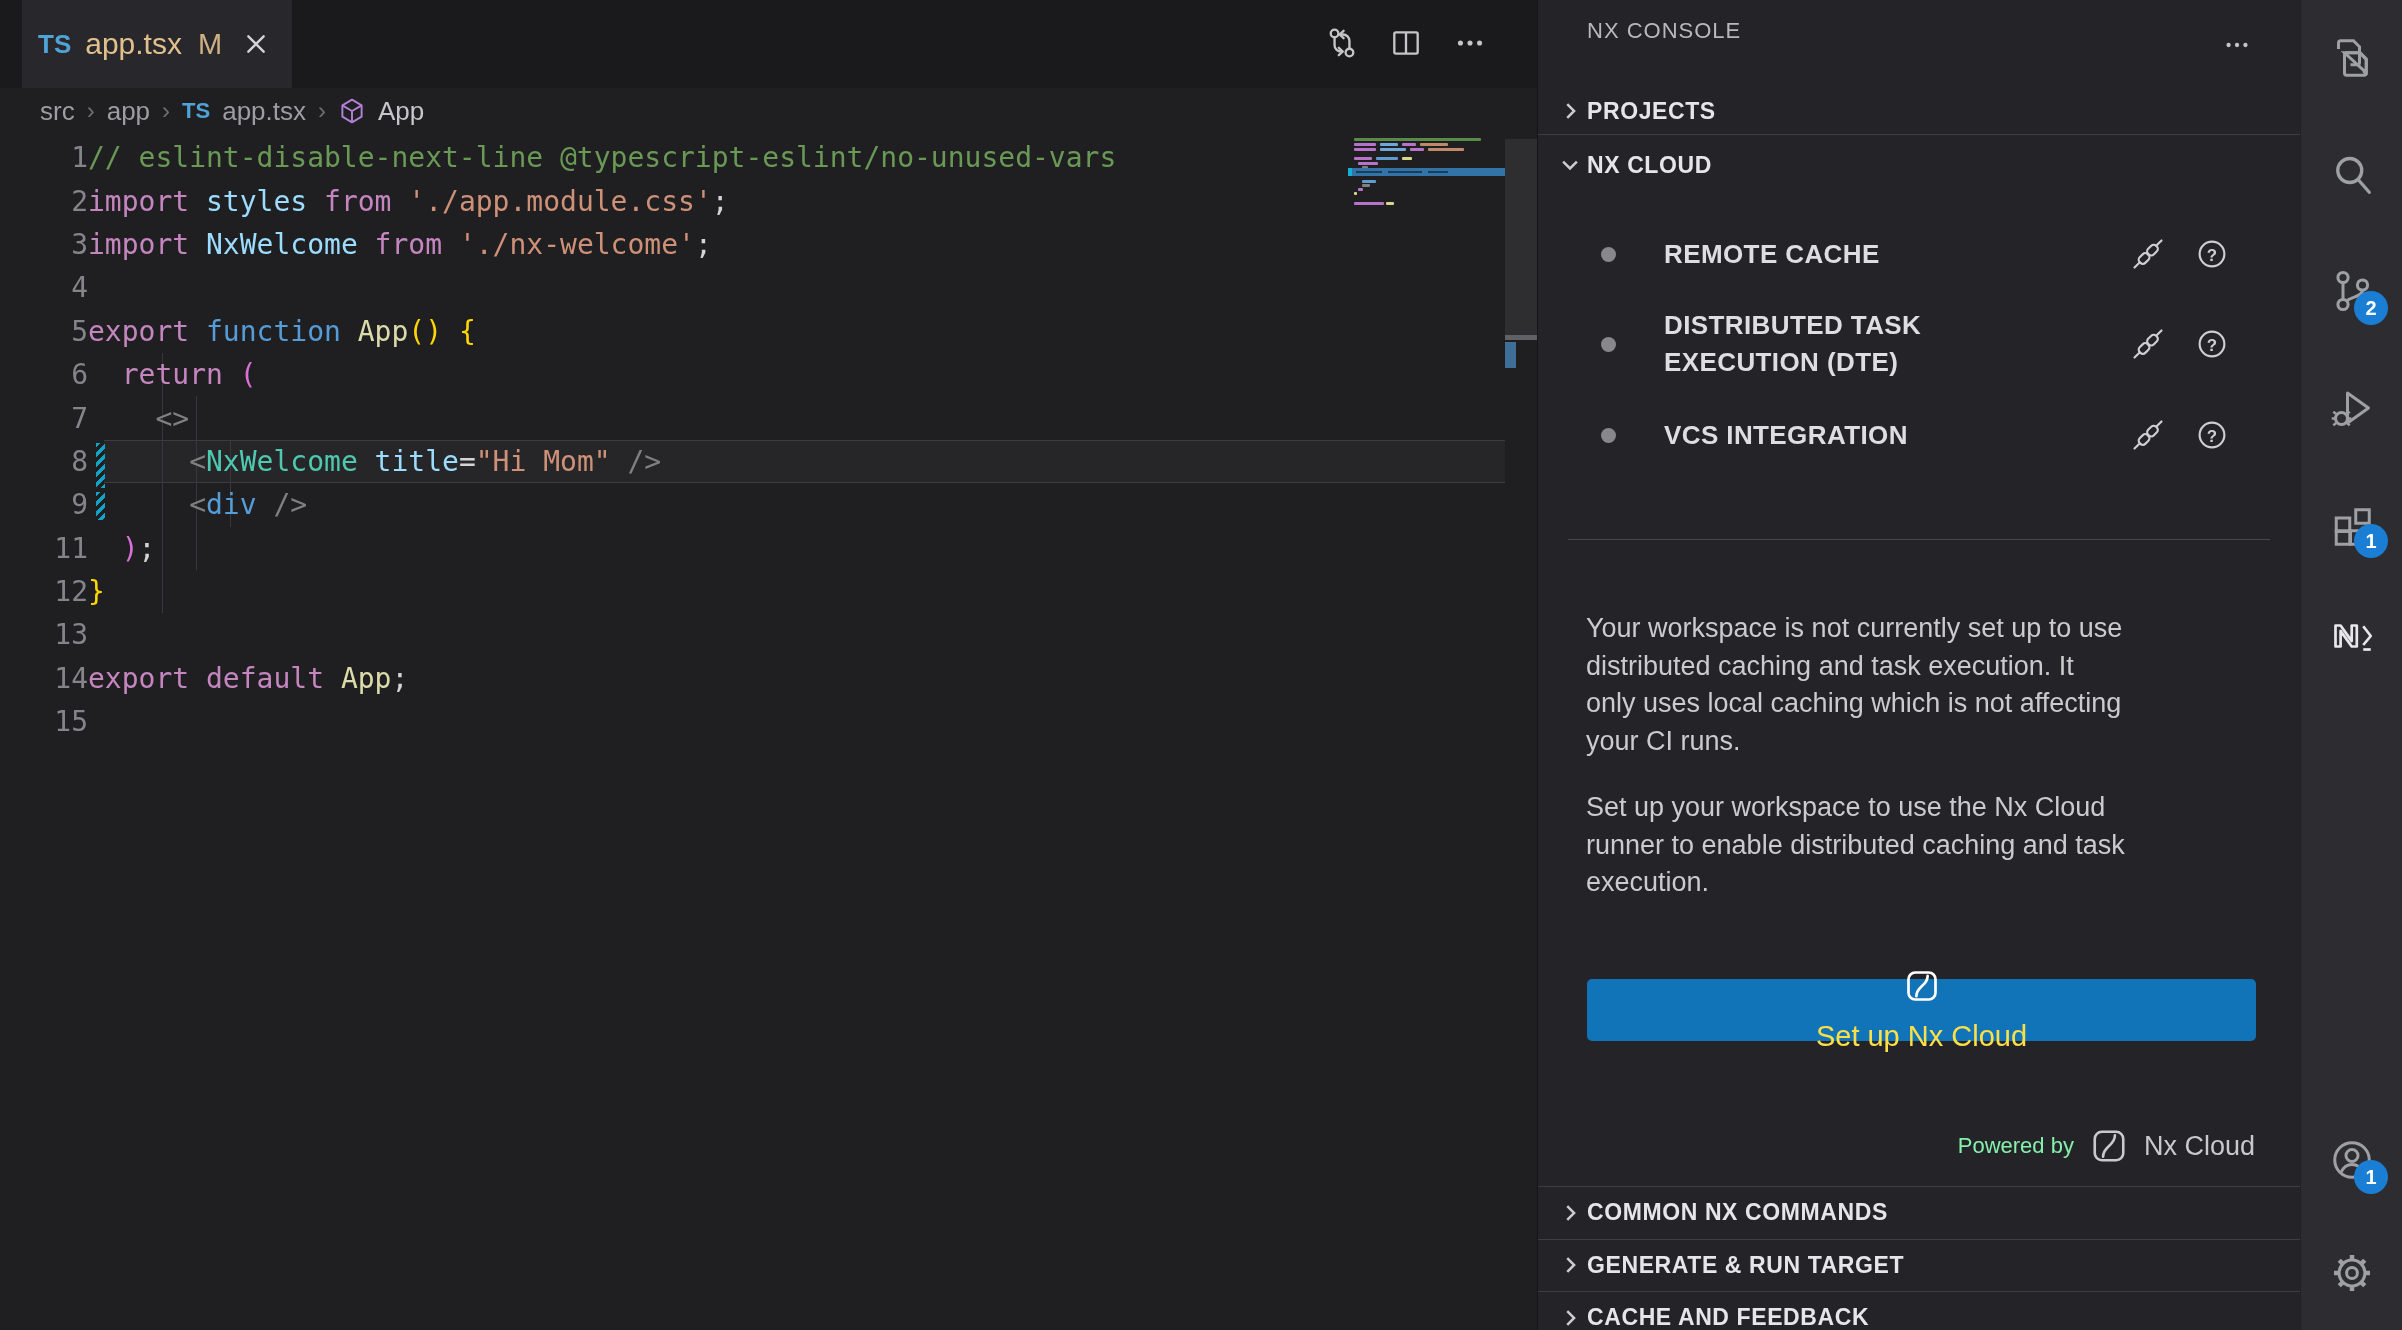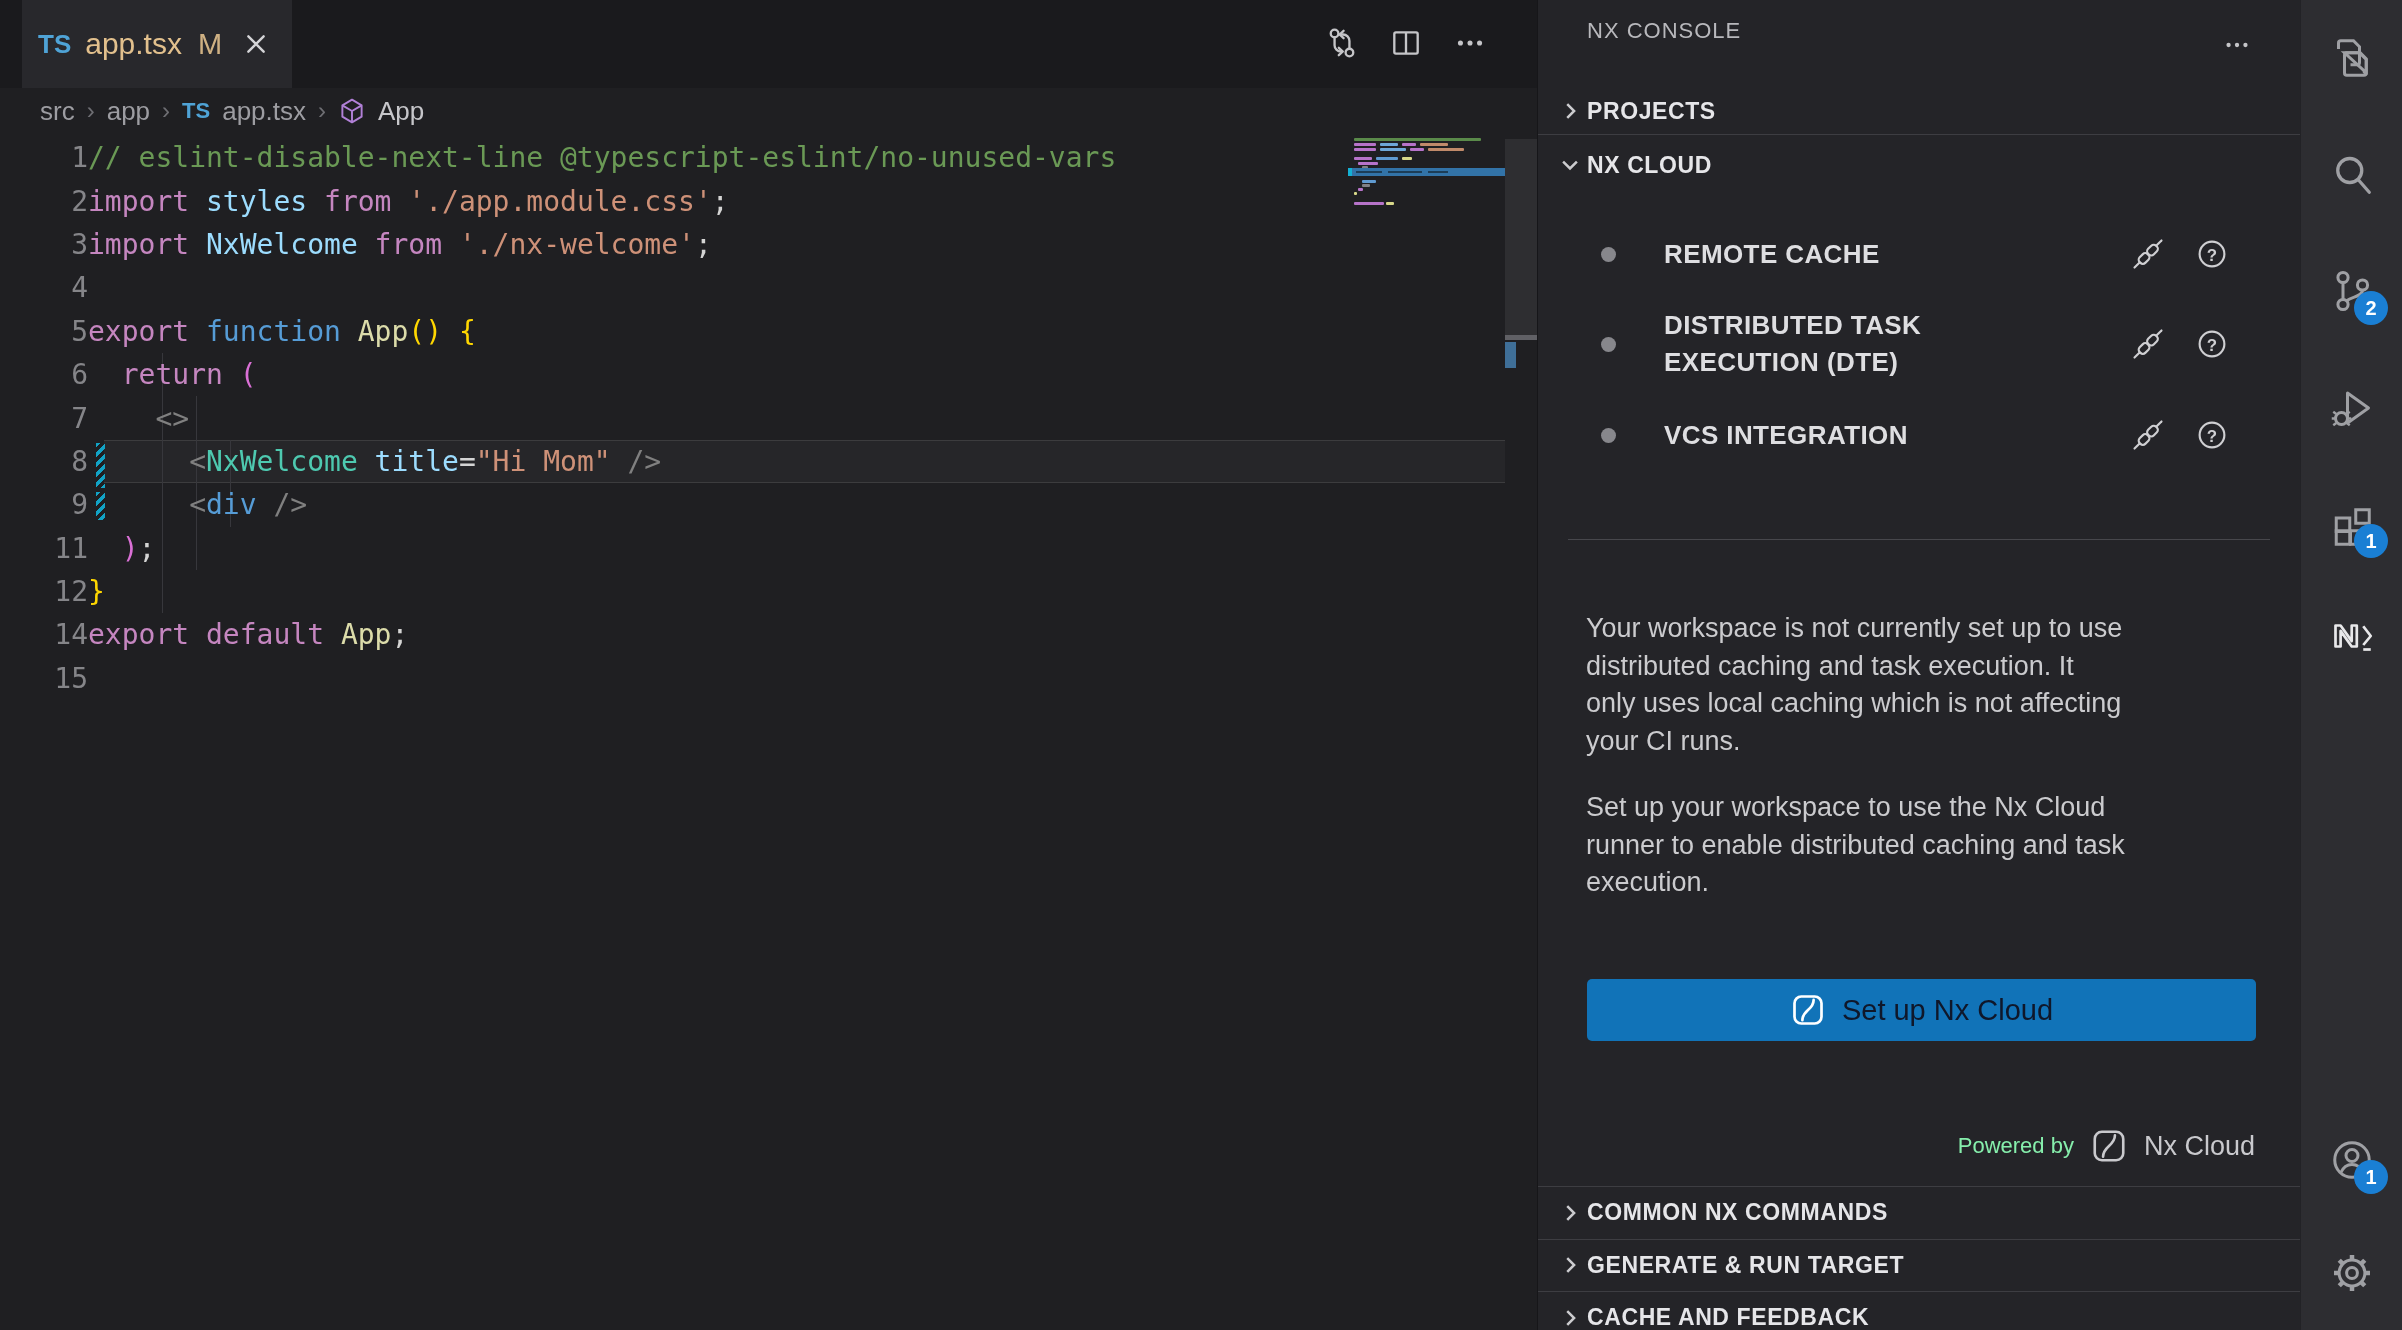--- a/index.html
+++ b/index.html
@@ -72,22 +72,22 @@
   .feature-label { margin-left:48px; max-width:360px; font-size:26px; font-weight:bold; color:#dedee1;
                    letter-spacing:0.4px; line-height:37px; }
   .feature-actions { margin-left:auto; display:flex; gap:28px; align-items:center; }
 
   #nxcloud-hr { position:absolute; left:30px; top:539px; width:702px; height:1px; background:#47474c; }
 
   .sidebar-paragraph { position:absolute; left:48px; width:690px; font-size:27px; line-height:37.5px;
                        color:#cbcbce; white-space:pre-line; }
 
   #setup-button { position:absolute; left:49px; top:979px; width:669px; height:62px; background:#1173b8;
-      border:none; border-radius:5px; color:#0f172a; font-size:29px; font-family:"Liberation Sans",sans-serif;
-      display:flex; align-items:center; justify-content:center; gap:16px; cursor:pointer; }
+      border:none; border-radius:5px; color:#fde047; font-size:29px; font-family:"Liberation Sans",sans-serif;
+      display:flex; align-items:center; justify-content:center; gap:16px; cursor:pointer;flex-direction:column; }
 
   #powered-row { position:absolute; right:45px; top:1120px; height:52px; display:flex; align-items:center; gap:16px; }
   #powered-prefix { font-size:22px; color:#86efac; }
   #powered-brand { font-size:27px; color:#c9c9cd; }
 
   #bottom-sections { position:absolute; left:0; top:1186px; width:100%; }
   .bottom-section { position:relative; height:52.5px; border-top:1px solid #3d3d42; display:flex; align-items:center; }
 
   
   #activity-bar { position:absolute; left:2300px; top:0; width:102px; height:1330px; background:#2d2d31;
@@ -201,20 +201,24 @@
           <span class="gutter-num">9</span>
           <span class="code-text"><span class="tk-d">      </span><span class="tk-jsx">&lt;</span><span class="tk-tag">div</span><span class="tk-d"> </span><span class="tk-jsx">/&gt;</span></span>
         </div>
         <div class="code-row">
           <span class="gutter-num">11</span>
           <span class="code-text"><span class="tk-d">  </span><span class="tk-b2">)</span><span class="tk-d">;</span></span>
         </div>
         <div class="code-row">
           <span class="gutter-num">12</span>
           <span class="code-text"><span class="tk-b1">}</span></span>
+        </div>
+        <div class="code-row">
+          <span class="gutter-num">13</span>
+          <span class="code-text"></span>
         </div>
         <div class="code-row">
           <span class="gutter-num">14</span>
           <span class="code-text"><span class="tk-kw">export</span><span class="tk-d"> </span><span class="tk-kw">default</span><span class="tk-d"> </span><span class="tk-fn">App</span><span class="tk-d">;</span></span>
         </div>
         <div class="code-row">
           <span class="gutter-num">15</span>
           <span class="code-text"></span>
         </div>
       </div>

